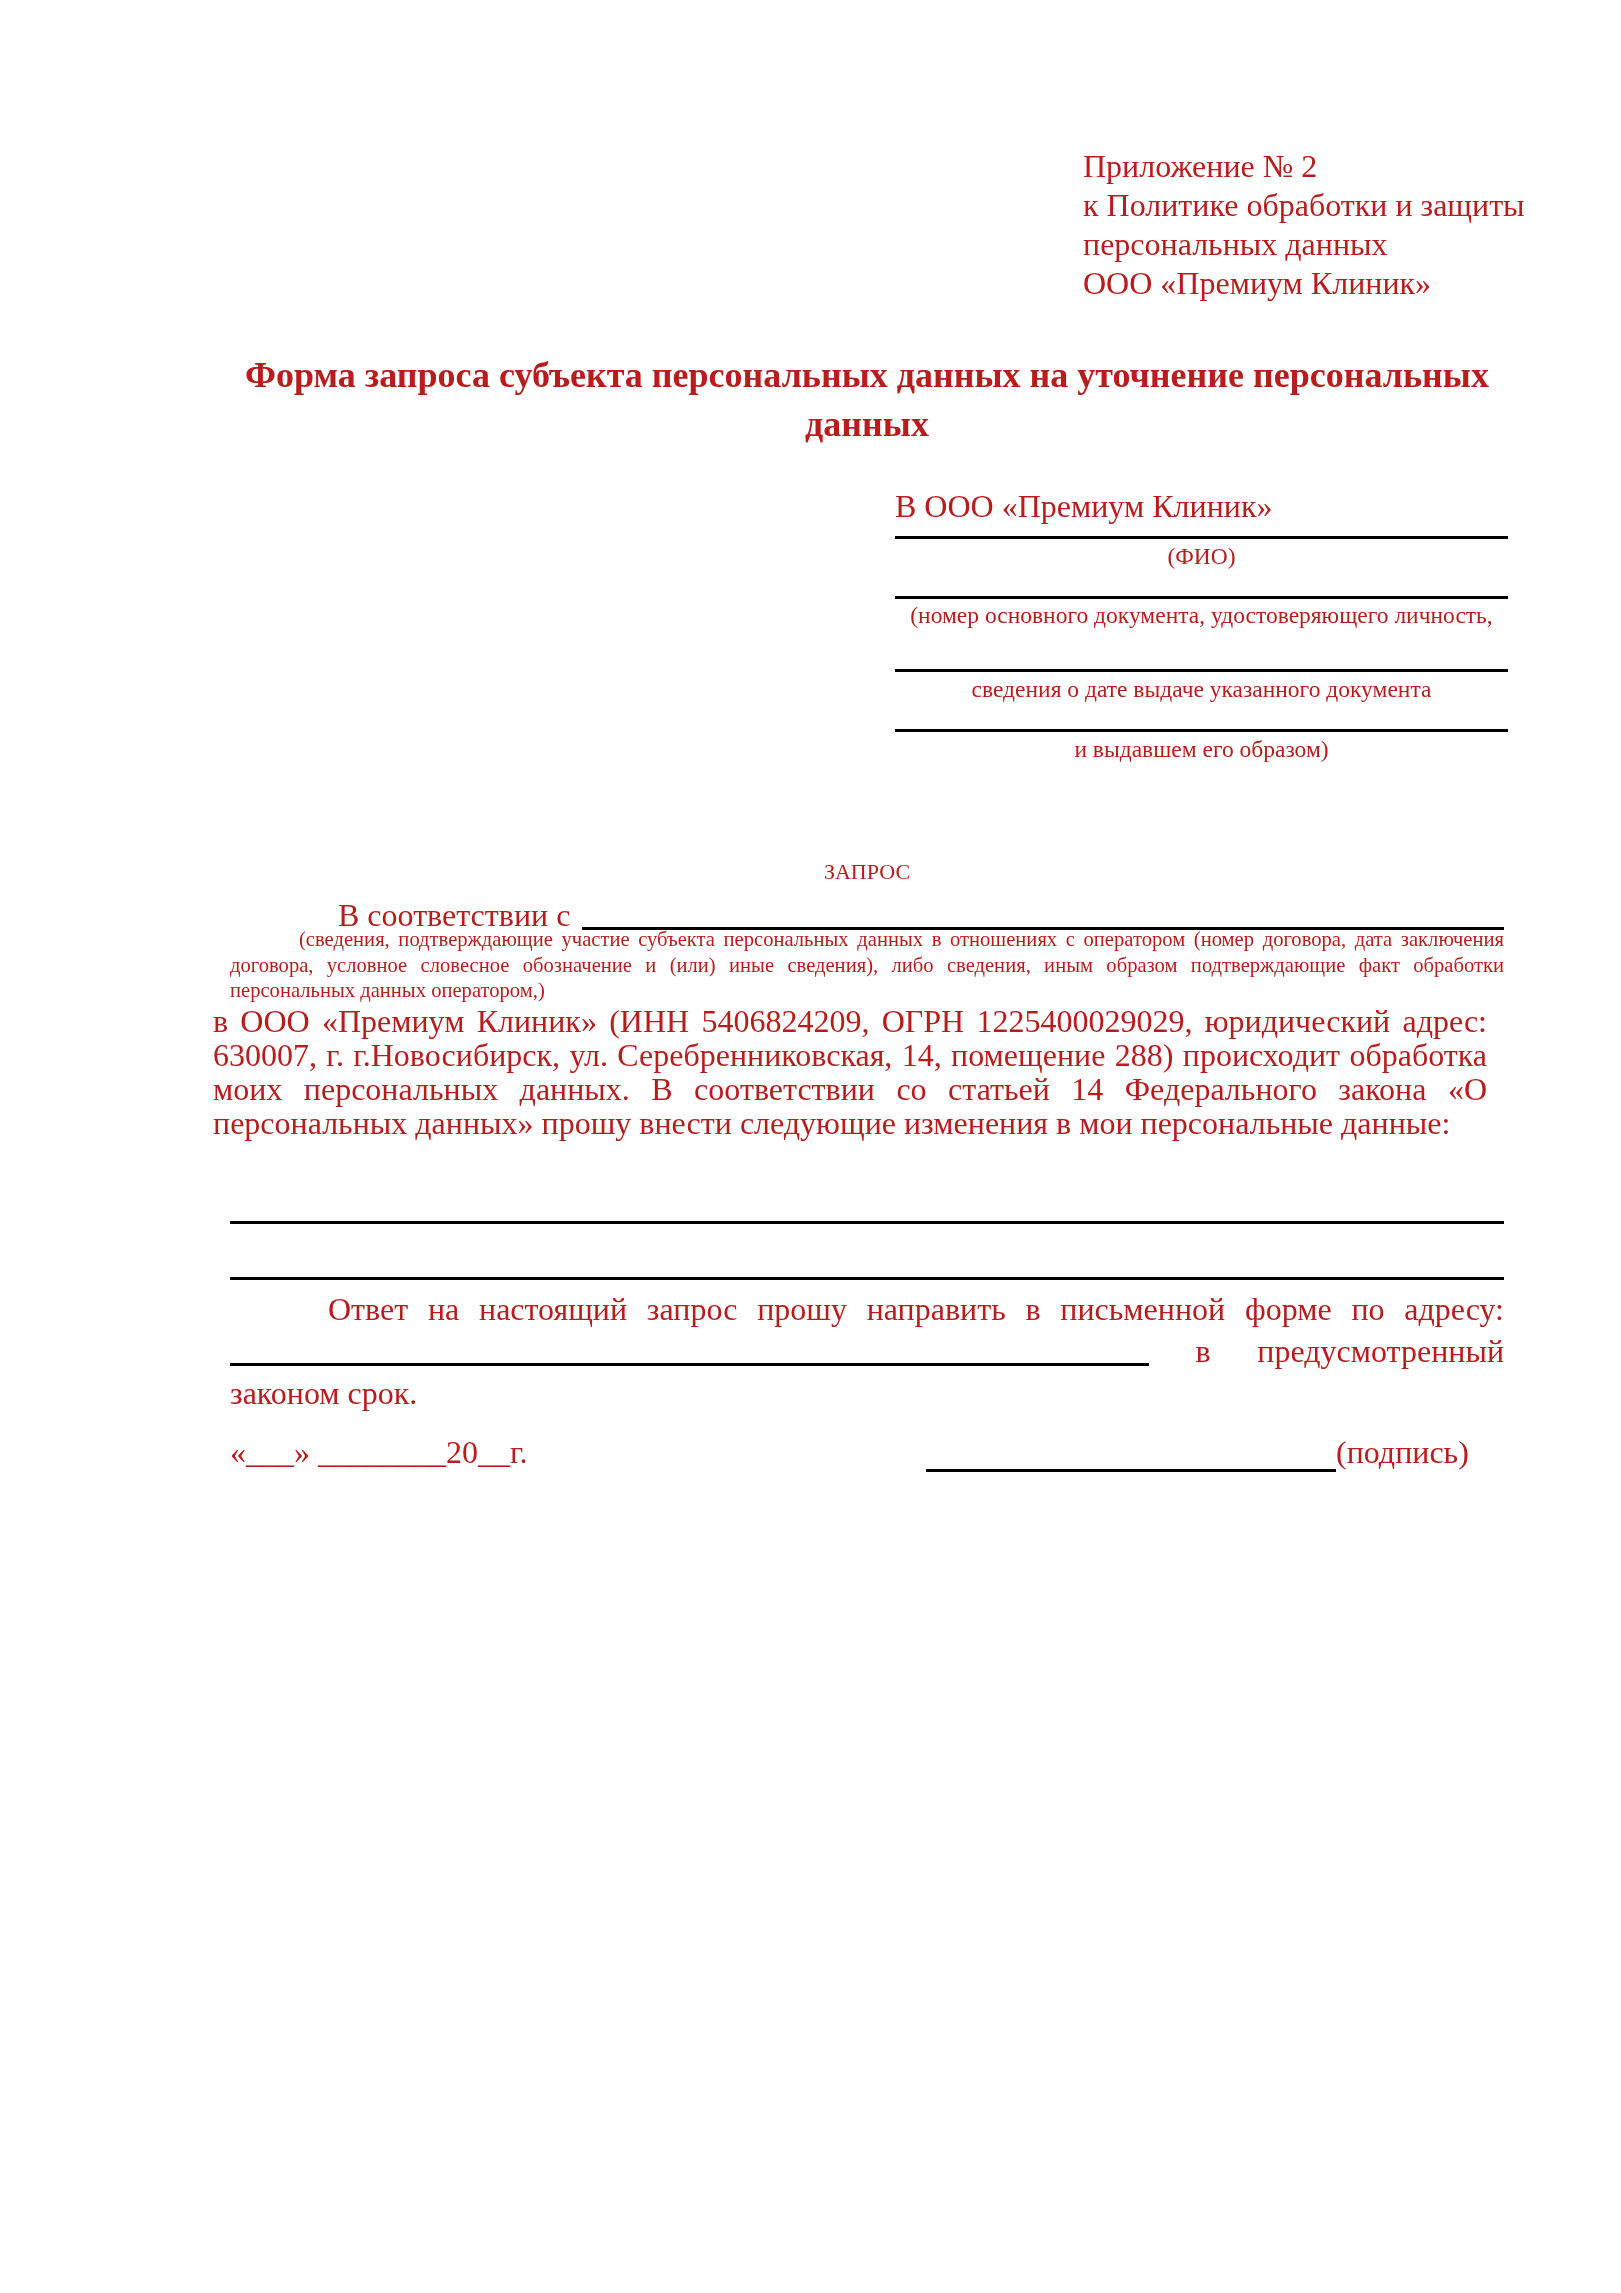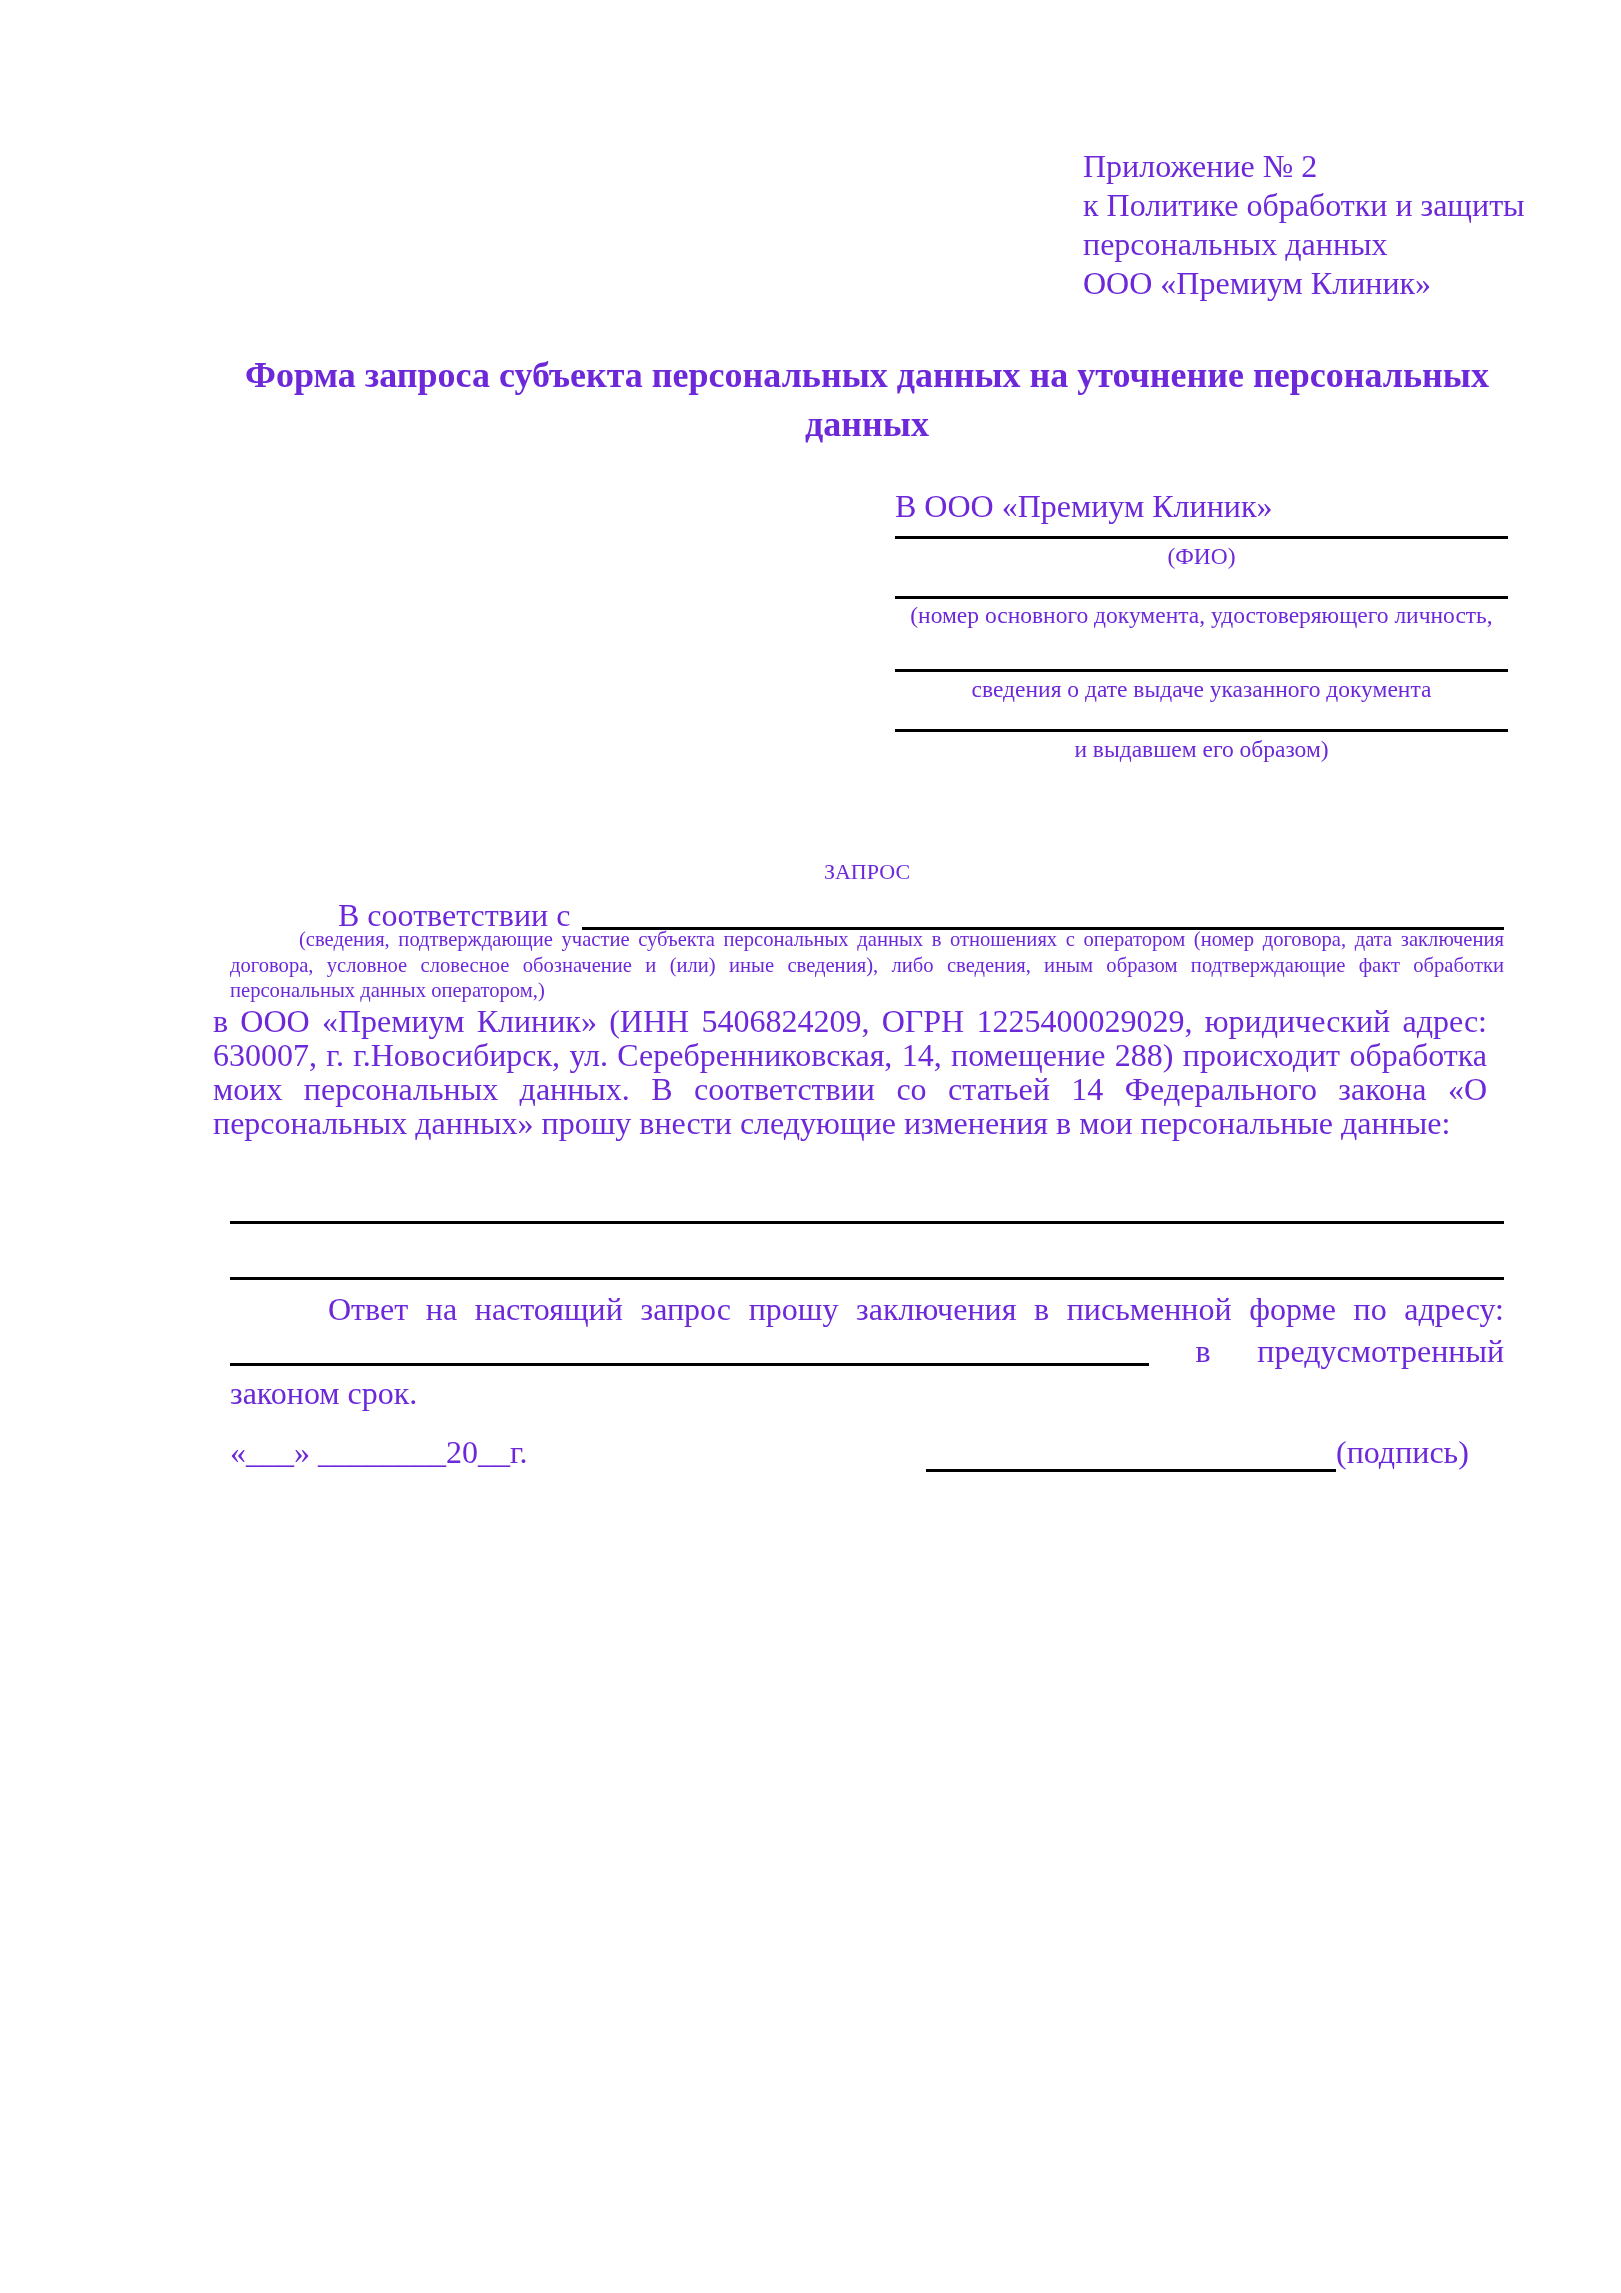--- a/index.html
+++ b/index.html
@@ -2,21 +2,21 @@
 <html><head>
 <meta charset="utf-8">
 <style>
   html, body { margin: 0; padding: 0; background: #888; }
   .page {
     position: relative;
     width: 1621px;
     height: 2294px;
     margin: 0 auto;
     background: #ffffff;
-    color: #6d28d9;
+    color: #b91c1c;
     font-family: "Liberation Serif", serif;
   }
   
   .appendix {
     position: absolute;
     left: 1083px;
     top: 147px;
     font-size: 32px;
     line-height: 39px;
     white-space: nowrap;
@@ -190,21 +190,21 @@
     <span class="fill-line"></span>
   </div>
 
   <div class="intro-note">(сведения, подтверждающие участие субъекта персональных данных в отношениях с оператором (номер договора, дата заключения договора, условное словесное обозначение и (или) иные сведения), либо сведения, иным образом подтверждающие факт обработки персональных данных оператором,)</div>
 
   <div class="body-para">в ООО «Премиум Клиник» (ИНН 5406824209, ОГРН 1225400029029, юридический адрес: 630007, г. г.Новосибирск, ул. Серебренниковская, 14, помещение 288) происходит обработка моих персональных данных. В соответствии со статьей 14 Федерального закона «О персональных данных» прошу внести следующие изменения в мои персональные данные:</div>
 
   <div class="changes-blank-1 blank-line"></div>
   <div class="changes-blank-2 blank-line"></div>
 
-  <div class="reply-line1">Ответ на настоящий запрос прошу заключения в письменной форме по адресу:</div>
+  <div class="reply-line1">Ответ на настоящий запрос прошу направить в письменной форме по адресу:</div>
 
   <div class="reply-line2">
     <span class="addr-line"></span>
     <span class="mid">в</span>
     <span class="end">предусмотренный</span>
   </div>
 
   <div class="reply-line3">законом срок.</div>
 
   <div class="footer">

